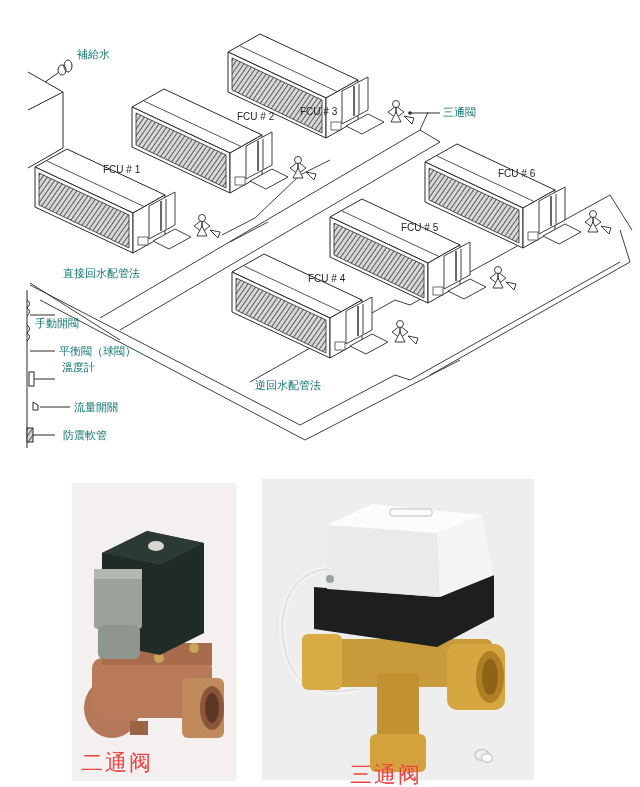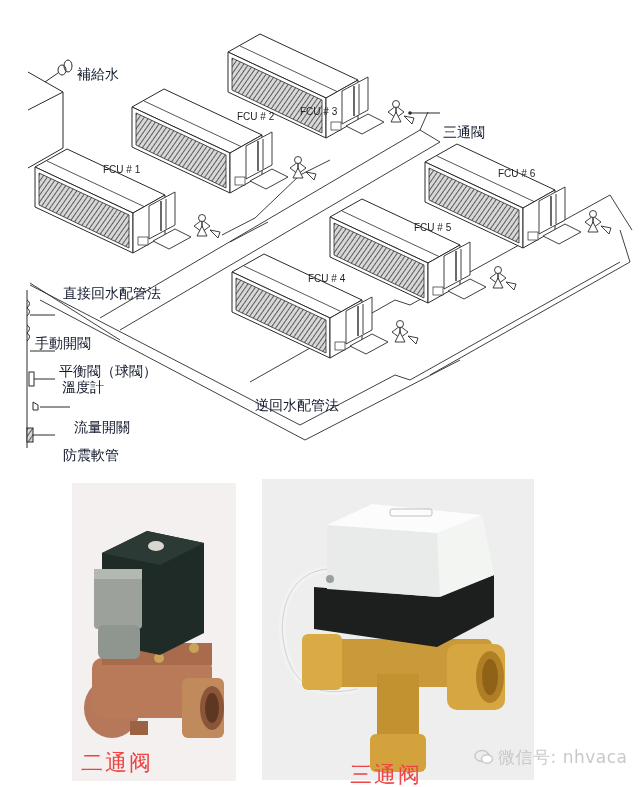--- a/index.html
+++ b/index.html
@@ -1,19 +1,19 @@
 <!DOCTYPE html>
 <html><head>
 <meta charset="utf-8">
 <style>
   html, body { margin: 0; padding: 0; background: #ffffff; }
   body { width: 640px; height: 787px; position: relative; overflow: hidden;
          font-family: "DejaVu Sans", sans-serif; color: #222; }
   .layer { position: absolute; left: 0; top: 0; }
-  .lbl { position: absolute; font-size: 14px; color: #0f172a; white-space: nowrap; line-height: 1; margin-top: 18px; }
+  .lbl { position: absolute; font-size: 11px; color: #0f766e; white-space: nowrap; line-height: 1; }
   .fcu-lbl { position: absolute; font-family: "Liberation Sans", sans-serif; font-size: 10px; color: #222; white-space: nowrap; }
   .photo { position: absolute; overflow: hidden; }
   .photo-cap { position: absolute; font-family: "DejaVu Serif", serif; font-size: 22px; color: #ef4444; letter-spacing: 2px; white-space: nowrap; }
   .wm { position: absolute; font-family: "DejaVu Sans", sans-serif; font-size: 17px; color: #c9c9c9; white-space: nowrap; letter-spacing: 0.5px; }
 </style>
 </head>
 <body>
 
 <svg class="layer" width="640" height="460" viewBox="0 0 640 460">
   <defs>
@@ -110,21 +110,21 @@
 
 <div class="lbl" style="left:77px;top:49px;">補給水</div>
 <div class="lbl" style="left:443px;top:107px;">三通閥</div>
 <div class="lbl" style="left:63px;top:268px;">直接回水配管法</div>
 <div class="lbl" style="left:255px;top:380px;">逆回水配管法</div>
 
 <div class="fcu-lbl" style="left:103px;top:164px;">FCU # 1</div>
 <div class="fcu-lbl" style="left:205px;top:111px;padding-left:32px;">FCU # 2</div>
 <div class="fcu-lbl" style="left:300px;top:58px;margin-top:48px;">FCU # 3</div>
 <div class="fcu-lbl" style="left:300px;top:273px;padding-left:8px;">FCU # 4</div>
-<div class="fcu-lbl" style="left:403px;top:222px;padding-left:11px;">FCU # 5</div>
+<div class="fcu-lbl" style="left:390px;top:222px;padding-left:11px;">FCU # 5</div>
 <div class="fcu-lbl" style="left:498px;top:168px;">FCU # 6</div>
 
 <div class="lbl" style="left:35px;top:318px;">手動開閥</div>
 <div class="lbl" style="left:59px;top:346px;">平衡閥（球閥）</div>
 <div class="lbl" style="left:62px;top:362px;">溫度計</div>
 <div class="lbl" style="left:74px;top:402px;">流量開關</div>
 <div class="lbl" style="left:63px;top:430px;">防震軟管</div>
 
 <div class="photo" style="left:72px;top:483px;width:164px;height:298px;background:#f3f0ef;">
   <svg width="164" height="298" viewBox="0 0 164 298">
@@ -175,14 +175,14 @@
 
     <circle cx="68" cy="100" r="4" fill="#9aa09c"></circle>
   </svg>
 </div>
 <div class="photo-cap" style="left:350px;top:760px;">三通阀</div>
 
 <div class="wm" style="left:474px;top:746px;">
   <svg width="20" height="16" viewBox="0 0 20 16" style="vertical-align:-2px;margin-right:4px;">
     <ellipse cx="8" cy="7" rx="7" ry="5.5" fill="none" stroke="#c9c9c9" stroke-width="1.4"></ellipse>
     <ellipse cx="13" cy="10" rx="5.5" ry="4.2" fill="#fff" stroke="#c9c9c9" stroke-width="1.4"></ellipse>
-  </svg><span>微信号: nhvaca</span>
+  </svg>
 </div>
 
 </body></html>

